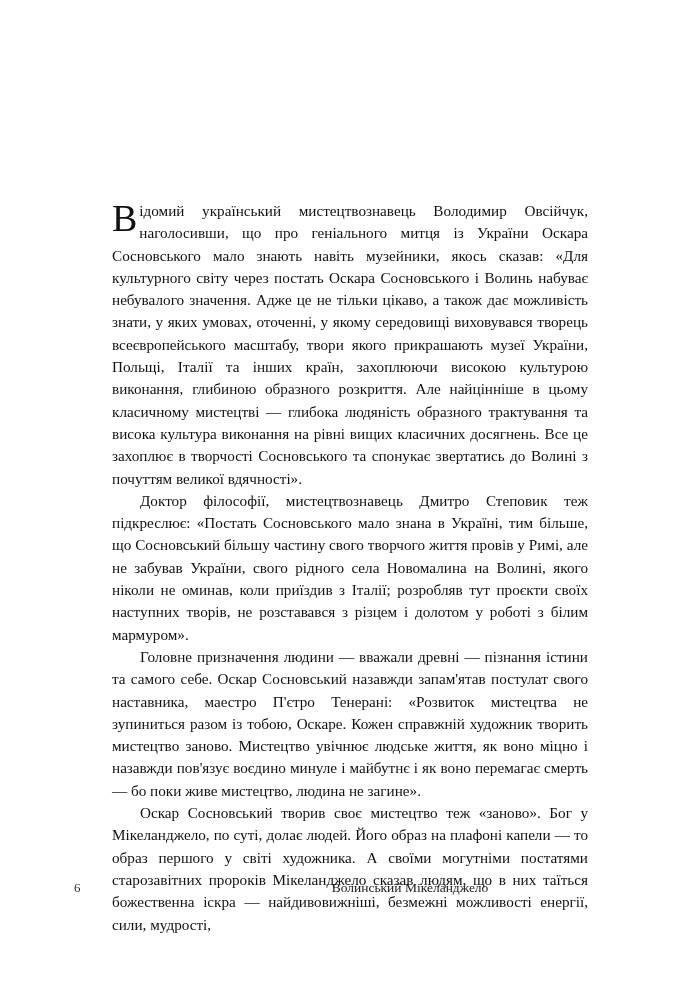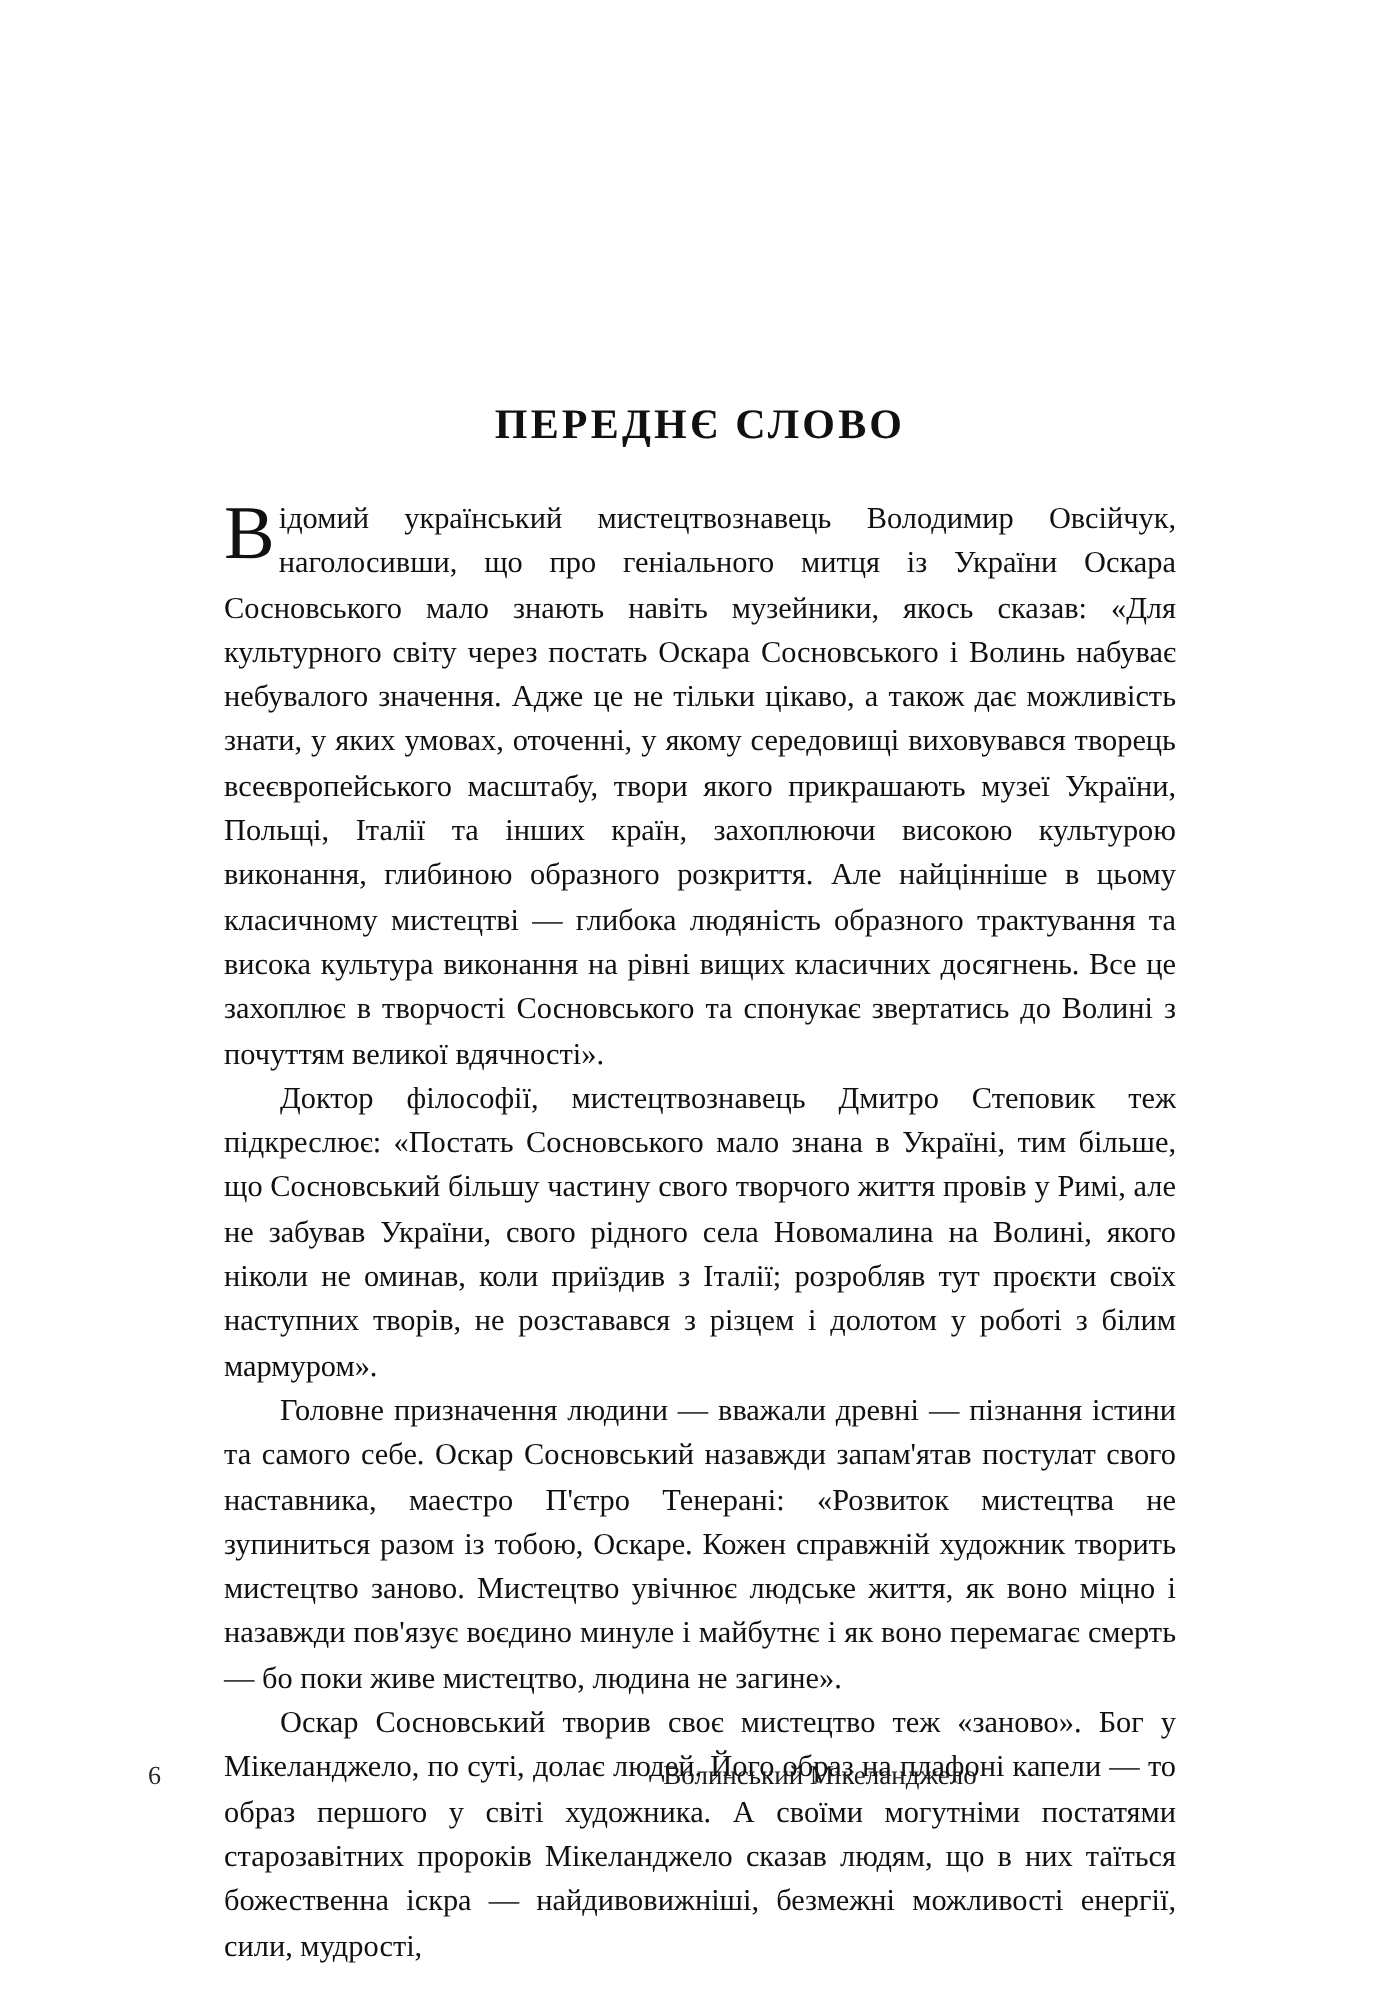--- a/index.html
+++ b/index.html
@@ -79,21 +79,20 @@
     color: #1a1a1a;
   }
 </style>
 </head>
 <body>
 
 <div class="page">
 
   <div class="content">
 
-    <h1 class="doc-title">ПЕРЕДНЄ СЛОВО</h1>
 
     <p class="para first"><span class="dropcap">В</span><span>ідомий український мистецтвознавець Володимир Овсійчук, наголосивши, що про геніального митця із України Оскара Сосновського мало знають навіть музейники, якось сказав: «Для культурного світу через постать Оскара Сосновського і Волинь набуває небувалого значення. Адже це не тільки цікаво, а також дає можливість знати, у яких умовах, оточенні, у якому середовищі виховувався творець всеєвропейського масштабу, твори якого прикрашають музеї України, Польщі, Італії та інших країн, захоплюючи високою культурою виконання, глибиною образного розкриття. Але найцінніше в цьому класичному мистецтві — глибока людяність образного трактування та висока культура виконання на рівні вищих класичних досягнень. Все це захоплює в творчості Сосновського та спонукає звертатись до Волині з почуттям великої вдячності».</span></p>
 
     <p class="para">Доктор філософії, мистецтвознавець Дмитро Степовик теж підкреслює: «Постать Сосновського мало знана в Україні, тим більше, що Сосновський більшу частину свого творчого життя провів у Римі, але не забував України, свого рідного села Новомалина на Волині, якого ніколи не оминав, коли приїздив з Італії; розробляв тут проєкти своїх наступних творів, не розставався з різцем і долотом у роботі з білим мармуром».</p>
 
     <p class="para">Головне призначення людини — вважали древні — пізнання істини та самого себе. Оскар Сосновський назавжди запам'ятав постулат свого наставника, маестро П'єтро Тенерані: «Розвиток мистецтва не зупиниться разом із тобою, Оскаре. Кожен справжній художник творить мистецтво заново. Мистецтво увічнює людське життя, як воно міцно і назавжди пов'язує воєдино минуле і майбутнє і як воно перемагає смерть — бо поки живе мистецтво, людина не загине».</p>
 
     <p class="para">Оскар Сосновський творив своє мистецтво теж «заново». Бог у Мікеланджело, по суті, долає людей. Його образ на плафоні капели — то образ першого у світі художника. А своїми могутніми постатями старозавітних пророків Мікеланджело сказав людям, що в них таїться божественна іскра — найдивовижніші, безмежні можливості енергії, сили, мудрості,</p>
 
   </div>

